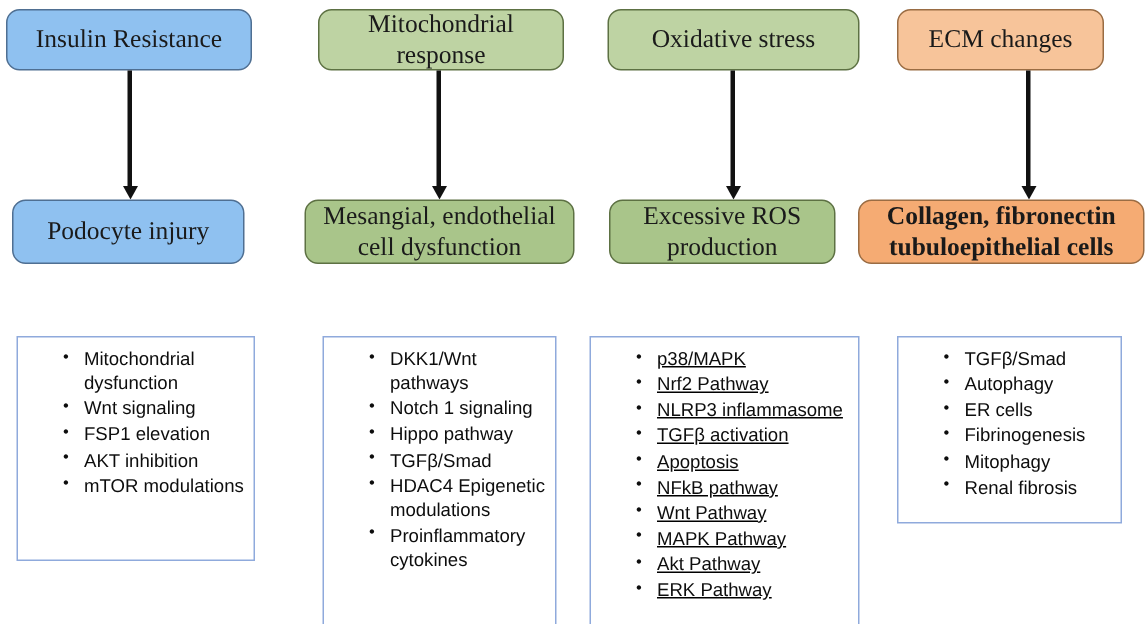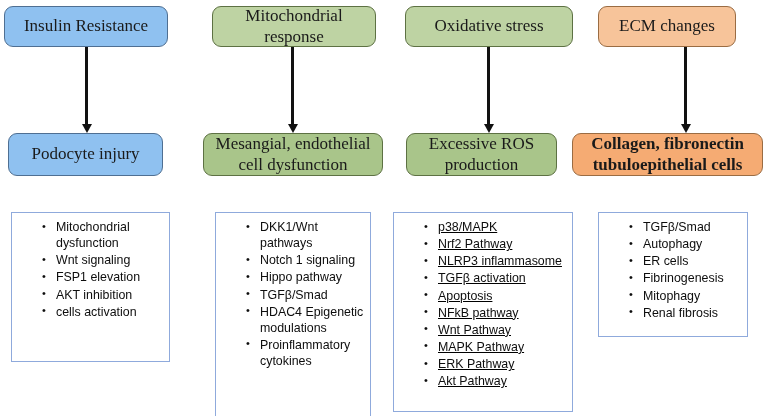--- a/index.html
+++ b/index.html
@@ -57,20 +57,21 @@
     border-right: 5px solid transparent;
     border-top: 9px solid #111111;
   }
 
   .listbox {
     position: absolute;
     box-sizing: border-box;
     border: 1px solid #8faadc;
     background: #ffffff;
     padding: 6px 4px 6px 4px;
+    margin-top: 12px;
   }
   .listbox ul {
     margin: 0;
     padding: 0 0 0 26px;
     list-style: none;
   }
   .listbox li {
     position: relative;
     font-family: "Liberation Sans", sans-serif;
     font-size: 12.4px;
@@ -105,21 +106,21 @@
   <div class="node blue" style="left:8px; top:133px; width:155px; height:43px;">
     <span>Podocyte injury</span>
   </div>
 
   <div class="listbox" style="left:11px; top:212px; width:159px; height:150px;">
     <ul>
       <li>Mitochondrial dysfunction</li>
       <li>Wnt signaling</li>
       <li>FSP1 elevation</li>
       <li>AKT inhibition</li>
-      <li>cells activation</li>
+      <li>mTOR modulations</li>
     </ul>
   </div>
 
   <div class="node green-light" style="left:212px; top:6px; width:164px; height:41px;">
     <span>Mitochondrial response</span>
   </div>
 
   <div class="arrow" style="left:291px; top:47px; width:3px; height:86px;">
     <div class="shaft" style="height:77px;"></div>
     <div class="head" style="top:77px;"></div>
@@ -156,22 +157,22 @@
   <div class="listbox" style="left:393px; top:212px; width:180px; height:200px;text-decoration:underline;">
     <ul>
       <li>p38/MAPK</li>
       <li>Nrf2 Pathway</li>
       <li>NLRP3 inflammasome</li>
       <li>TGFβ activation</li>
       <li>Apoptosis</li>
       <li>NFkB pathway</li>
       <li>Wnt Pathway</li>
       <li>MAPK Pathway</li>
+      <li>Akt Pathway</li>
       <li>ERK Pathway</li>
-      <li>Akt Pathway</li>
     </ul>
   </div>
 
   <div class="node orange" style="left:598px; top:6px; width:138px; height:41px;">
     <span>ECM changes</span>
   </div>
 
   <div class="arrow" style="left:684px; top:47px; width:3px; height:86px;">
     <div class="shaft" style="height:77px;"></div>
     <div class="head" style="top:77px;"></div>

